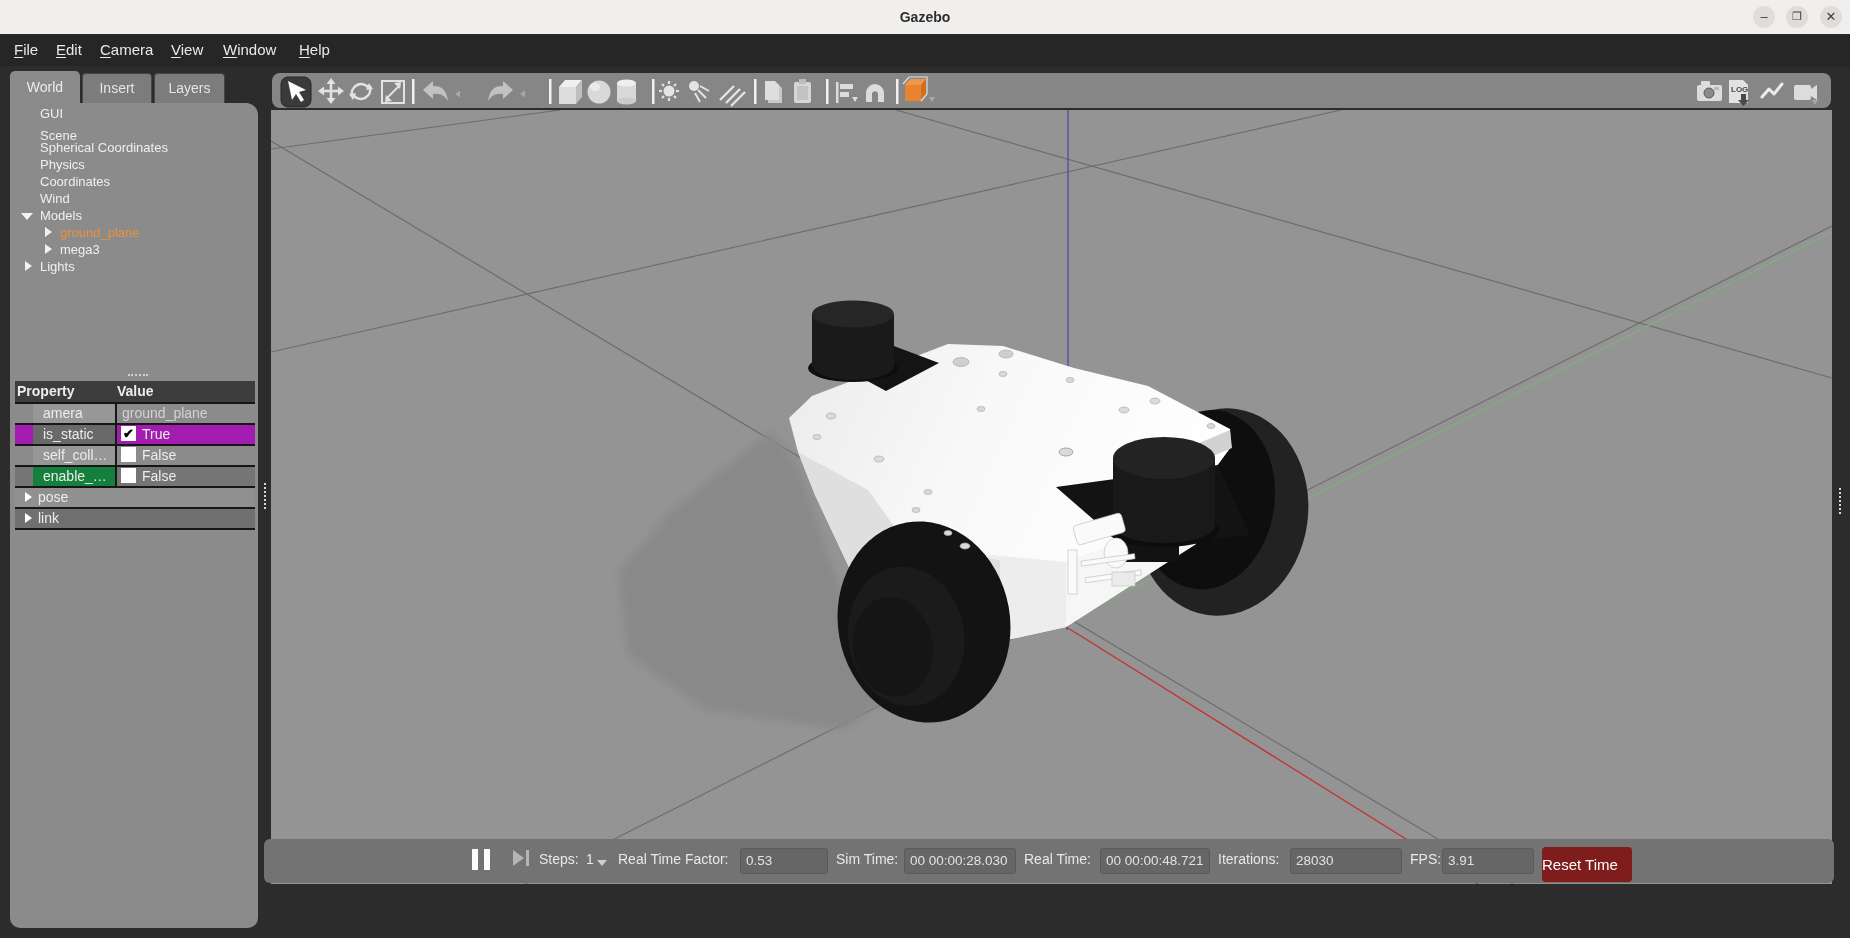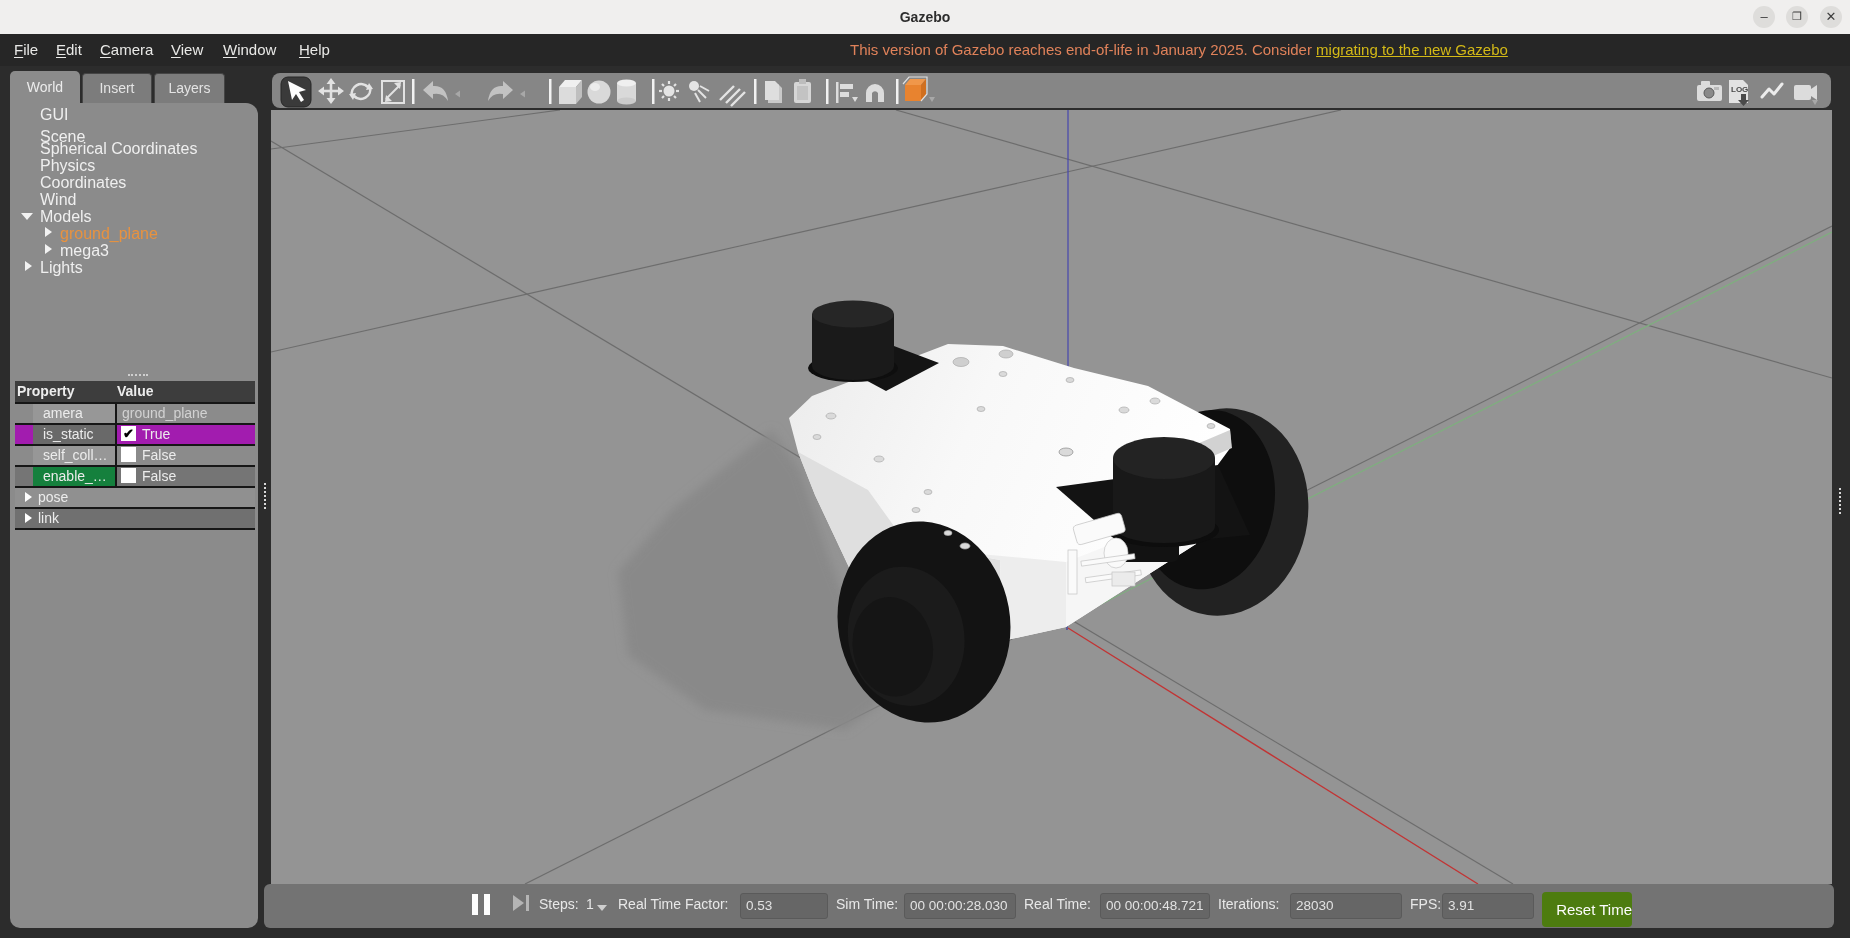--- a/index.html
+++ b/index.html
@@ -9,56 +9,55 @@
 
 #menubar{left:0;top:34px;width:1850px;height:32px;background:#262626;color:#e9e9e7;font-size:15px;line-height:32px}
 #menubar span.mi{position:absolute;top:0}
 #menubar u{text-decoration:underline;text-underline-offset:2px}
 #warn{position:absolute;top:0;left:850px;color:#e0825a;white-space:nowrap}
 #warn a{color:#d3b917;text-decoration:underline}
 
 #tabWorld{left:10px;top:71px;width:70px;height:32px;background:#8b8b8b;border-radius:5px 5px 0 0;color:#ececec;font-size:14px;text-align:center;line-height:32px}
 .tab{top:73px;height:30px;background:#7c7c7c;border:1px solid #454545;border-bottom:none;border-radius:4px 4px 0 0;color:#e4e4e4;font-size:14px;text-align:center;line-height:29px}
 #panel{left:10px;top:103px;width:248px;height:825px;background:#8b8b8b;border-radius:0 12px 10px 10px}
-.ti{position:absolute;left:30px;color:#efefef;font-size:16px;white-space:nowrap}
+.ti{position:absolute;left:30px;color:#efefef;font-size:13px;white-space:nowrap}
 .ti2{left:50px}
 .tri-r{position:absolute;width:0;height:0;border-top:5px solid transparent;border-bottom:5px solid transparent;border-left:7px solid #f2f2f2}
 .tri-d{position:absolute;width:0;height:0;border-left:6px solid transparent;border-right:6px solid transparent;border-top:7px solid #f2f2f2}
 
 #ptable{left:5px;top:278px;width:240px;font-size:14px;color:#ececec}
 .th{position:absolute;left:0;top:0;width:240px;height:21px;background:#3d3d3d;font-weight:bold;line-height:21px}
 .prow{position:absolute;width:240px;height:20px;line-height:20px}
 .plab{position:absolute;left:18px;width:82px;height:20px;padding-left:10px;display:inline-block}
 .psep{position:absolute;left:0;width:240px;height:2px;background:#161616}
 .vdiv{position:absolute;width:2px;background:#161616}
 .cb{position:absolute;width:15px;height:15px;background:#fff;top:2px;color:#000;font-size:13px;line-height:15px;text-align:center;font-weight:bold}
 
 #toolbar{left:272px;top:73px;width:1559px;height:35px;background:#868686;border-radius:8px}
 
-#statusbar{left:264px;top:884px;width:1570px;height:44px;background:#737373;border-radius:6px;color:#e8e8e8;font-size:14px}
+#statusbar{left:264px;top:839px;width:1570px;height:44px;background:#737373;border-radius:6px;color:#e8e8e8;font-size:14px}
 .sbl{position:absolute;top:12px;white-space:nowrap}
 .sbf{position:absolute;top:9px;height:26px;background:#666;border:1px solid #5a5a5a;border-radius:3px;color:#e2e2e2;font-size:13.5px;line-height:24px;padding-left:5px;white-space:nowrap;overflow:hidden}
-#resetbtn{position:absolute;left:1278px;top:8px;width:90px;height:35px;background:#4d7c0f;border-radius:4px;color:#fdfdfd;text-align:right;line-height:35px;font-size:15px}
+#resetbtn{position:absolute;left:1278px;top:8px;width:90px;height:35px;background:#7f1d1d;border-radius:4px;color:#fdfdfd;text-align:left;line-height:35px;font-size:15px}
 .dots{position:absolute;border-left:2px dotted #d8d8d8;width:0;height:26px}
 </style></head>
 <body>
 
 <div id="titlebar" class="abs">Gazebo</div>
 <div class="abs winbtn" style="left:1753px">–</div>
 <div class="abs winbtn" style="left:1786px;font-size:11px">❐</div>
 <div class="abs winbtn" style="left:1820px">✕</div>
 
 <div id="menubar" class="abs">
 <span class="mi" style="left:14px"><u>F</u>ile</span>
 <span class="mi" style="left:56px"><u>E</u>dit</span>
 <span class="mi" style="left:100px"><u>C</u>amera</span>
 <span class="mi" style="left:171px"><u>V</u>iew</span>
 <span class="mi" style="left:223px"><u>W</u>indow</span>
 <span class="mi" style="left:299px"><u>H</u>elp</span>
-<span id="warn">This version of Gazebo reaches end-of-life in January 2025. Consider <a>migrating to the new Gazebo</a></span>
 </div>
 
 <div id="tabWorld" class="abs">World</div>
 <div class="abs tab" style="left:82px;width:70px">Insert</div>
 <div class="abs tab" style="left:154px;width:71px">Layers</div>
 
 <div id="panel" class="abs">
 <div class="ti" style="top:3px">GUI</div>
 <div class="ti" style="top:25px">Scene</div>
 <div class="ti" style="top:37px">Spherical Coordinates</div>

